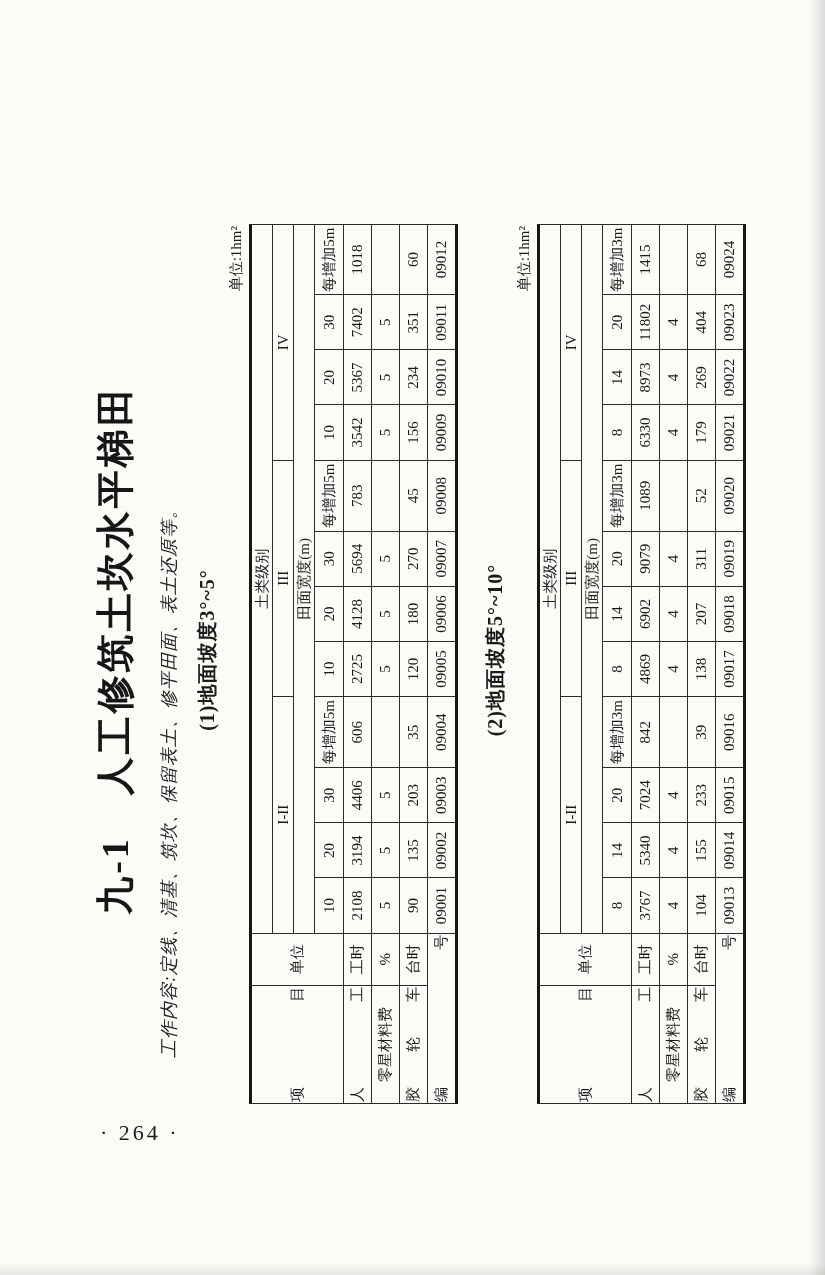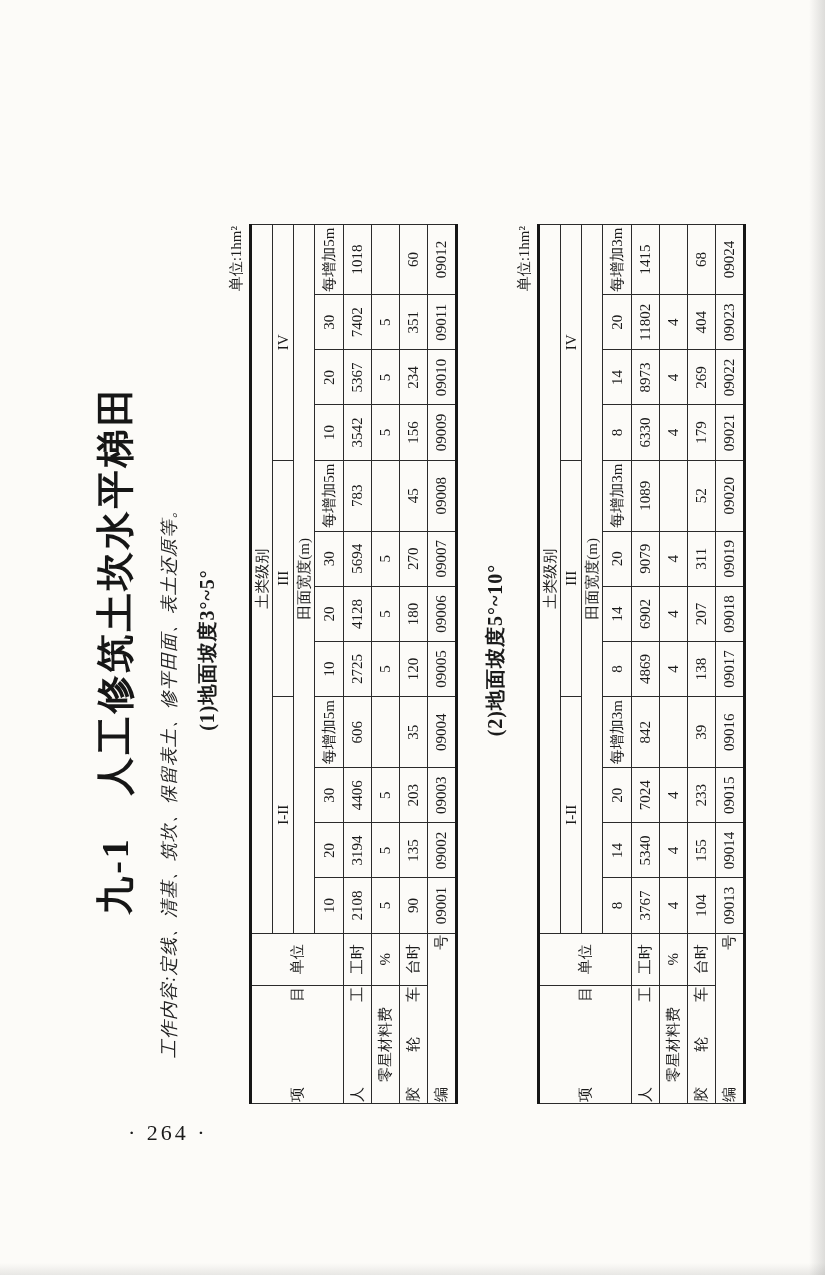--- a/index.html
+++ b/index.html
@@ -41,21 +41,21 @@
     font-size:15px; padding:0 1px; line-height:1.1; overflow:hidden; white-space:nowrap;
   }
   tr.hr td { height:20px; }
   tr.hw td { height:28px; }
   tbody.vals td { height:27px; }
   td.inc { font-size:12.5px; }
   td.spread { text-align:justify; text-align-last:justify; padding:0 12px; }
   td.unitcol { font-size:14.5px; }
 
   .page-number {
-    position:absolute; left:128px; top:1120px; font-size:22px; letter-spacing:3px; color:#1b1b1b;
+    position:absolute; left:100px; top:1120px; font-size:22px; letter-spacing:3px; color:#1b1b1b;
   }
 </style>
 </head>
 <body>
 
 <div class="page">
   <div class="rotated">
 
     <div class="doc-title">九-1　人工修筑土坎水平梯田</div>
     <div class="work-content">工作内容:定线、清基、筑坎、保留表土、修平田面、表土还原等。</div>

